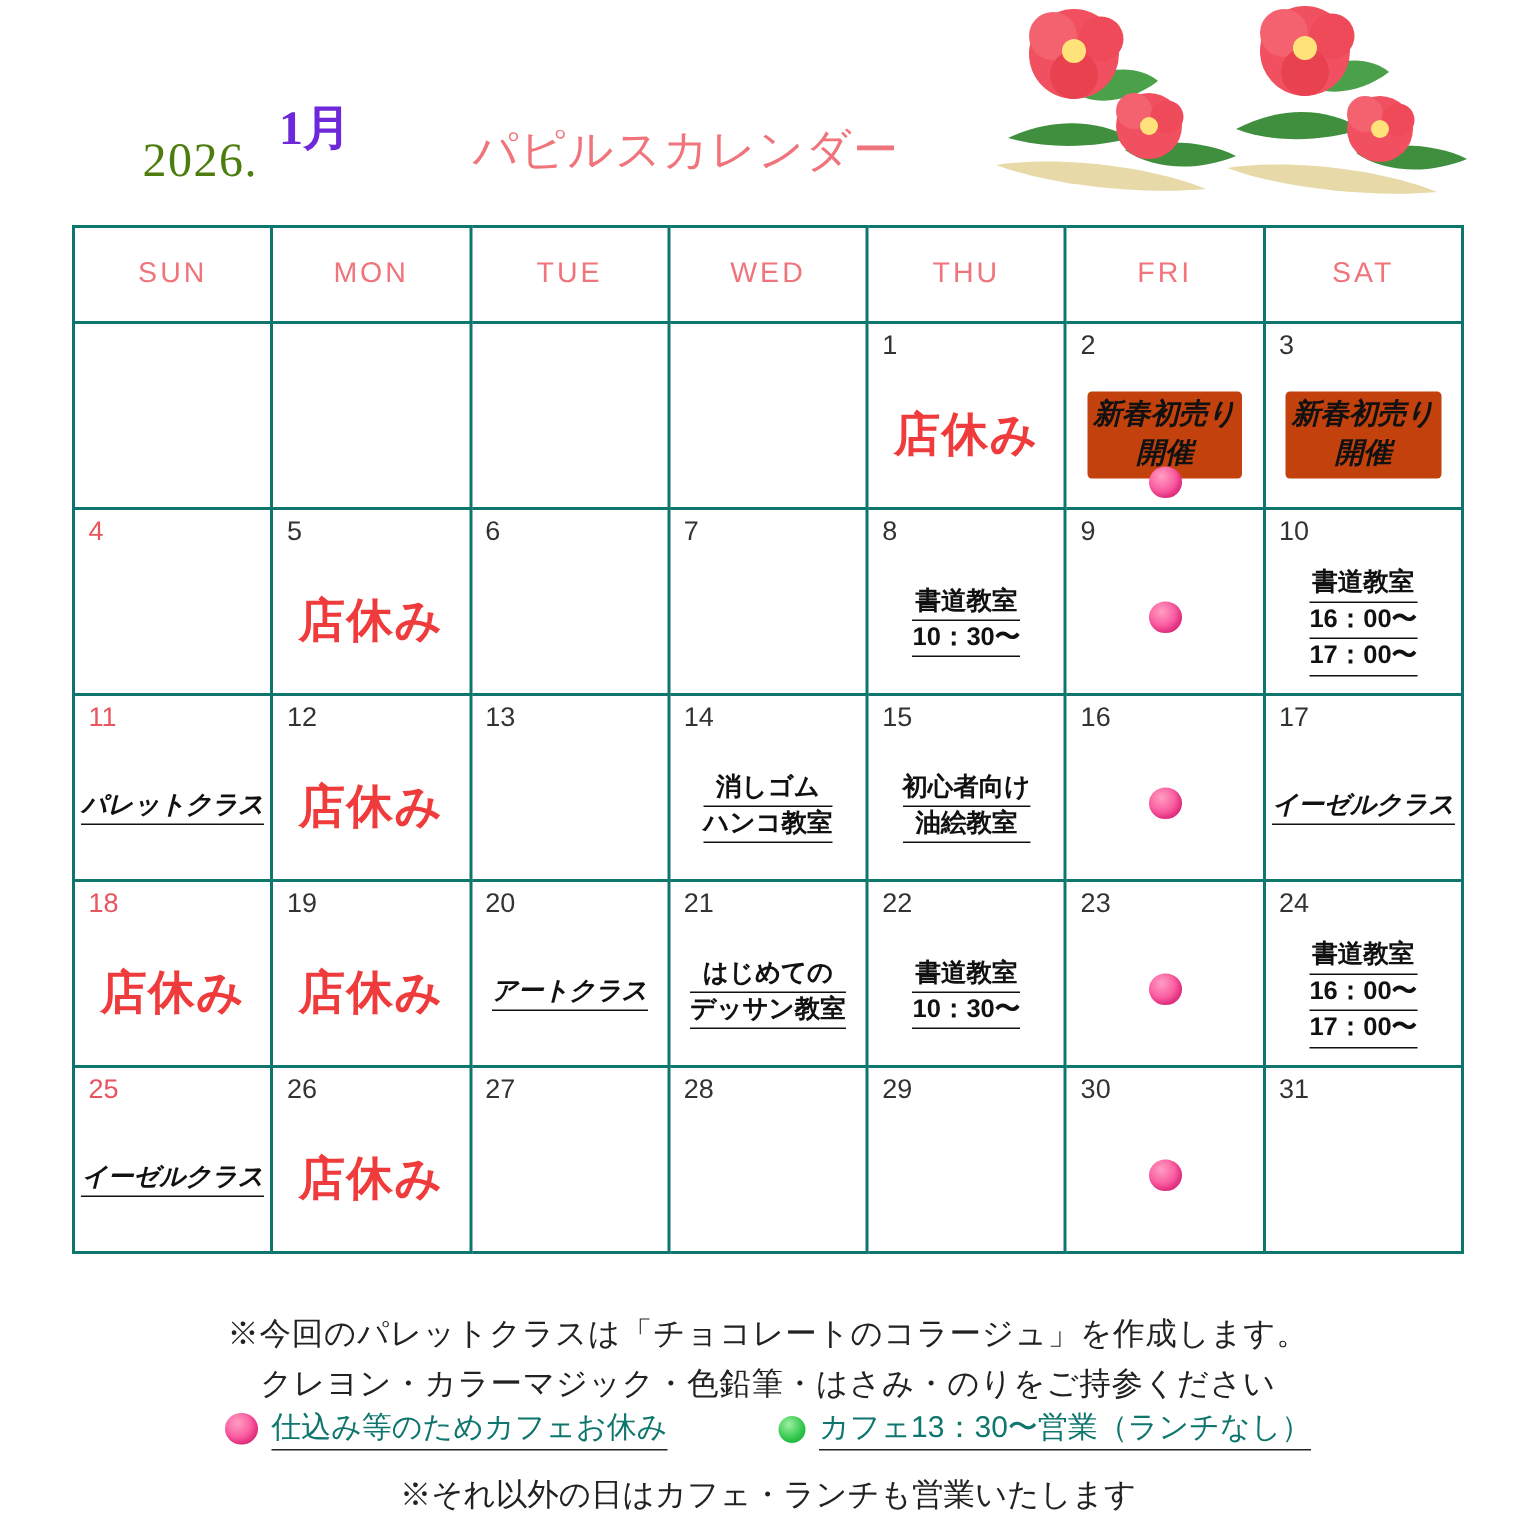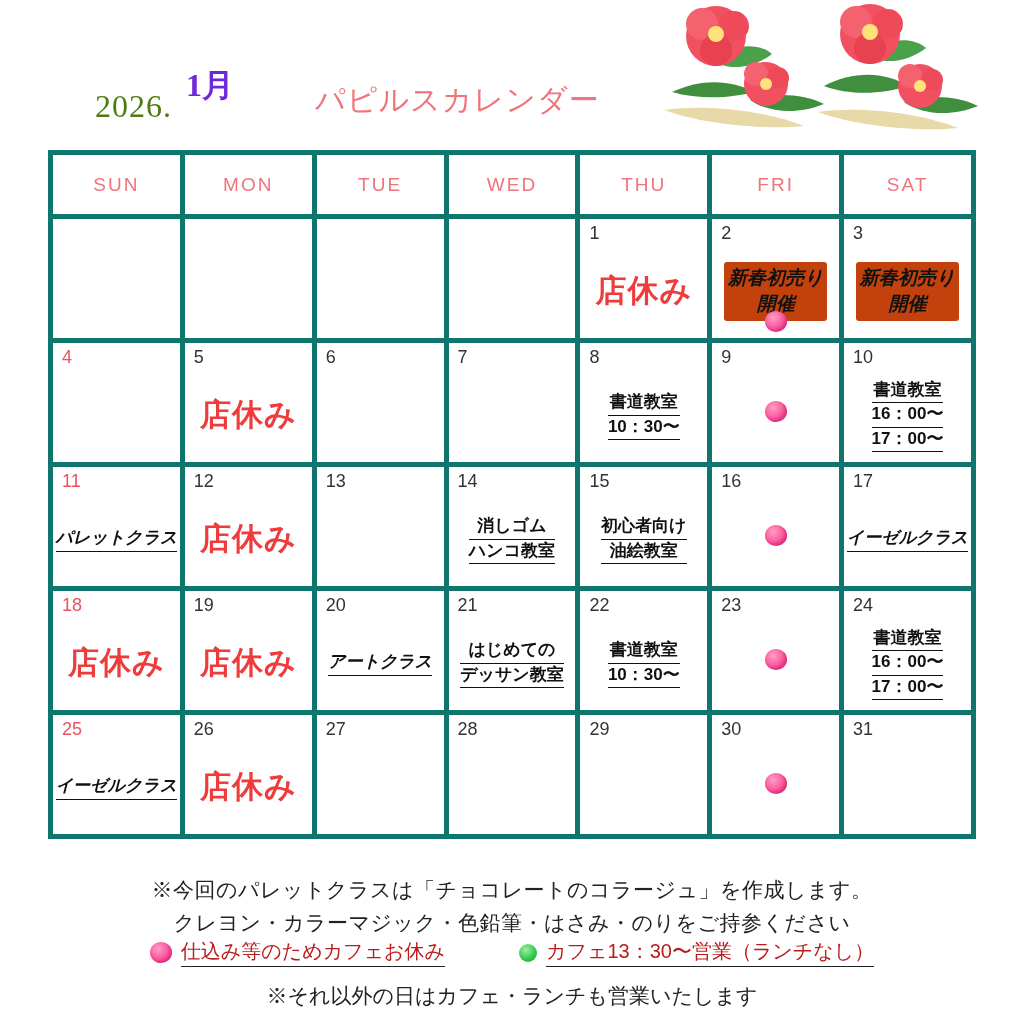--- a/index.html
+++ b/index.html
@@ -56,21 +56,21 @@
 
   
   .cal {
     position: absolute;
     left: 48px; top: 150px;
     width: 928px;
     border-collapse: collapse;
     table-layout: fixed;
   }
   .cal th, .cal td {
-    border: 5px solid #0f766e;
+    border: 2px solid #0f766e;
     padding: 4px;
     vertical-align: top;
   }
   .cal th {
     height: 64px;
     font-weight: normal;
     font-size: 19px;
     color: #f0747b;
     letter-spacing: 2px;
     text-align: center;
@@ -173,21 +173,21 @@
     display: flex;
     justify-content: center;
     align-items: center;
     gap: 74px;
   }
   .legend-item {
     display: flex;
     align-items: center;
     gap: 9px;
     font-size: 20px;
-    color: #b91c1c;
+    color: #0f766e;
   }
   .legend-item .txt {
     border-bottom: 1.5px solid #222;
     padding-bottom: 1px;
   }
   .dot-green {
     width: 18px; height: 18px;
     background: radial-gradient(circle at 38% 32%, #9bf0a0 0%, #2fc44a 60%, #16a332 100%);
   }
   .note-last {

